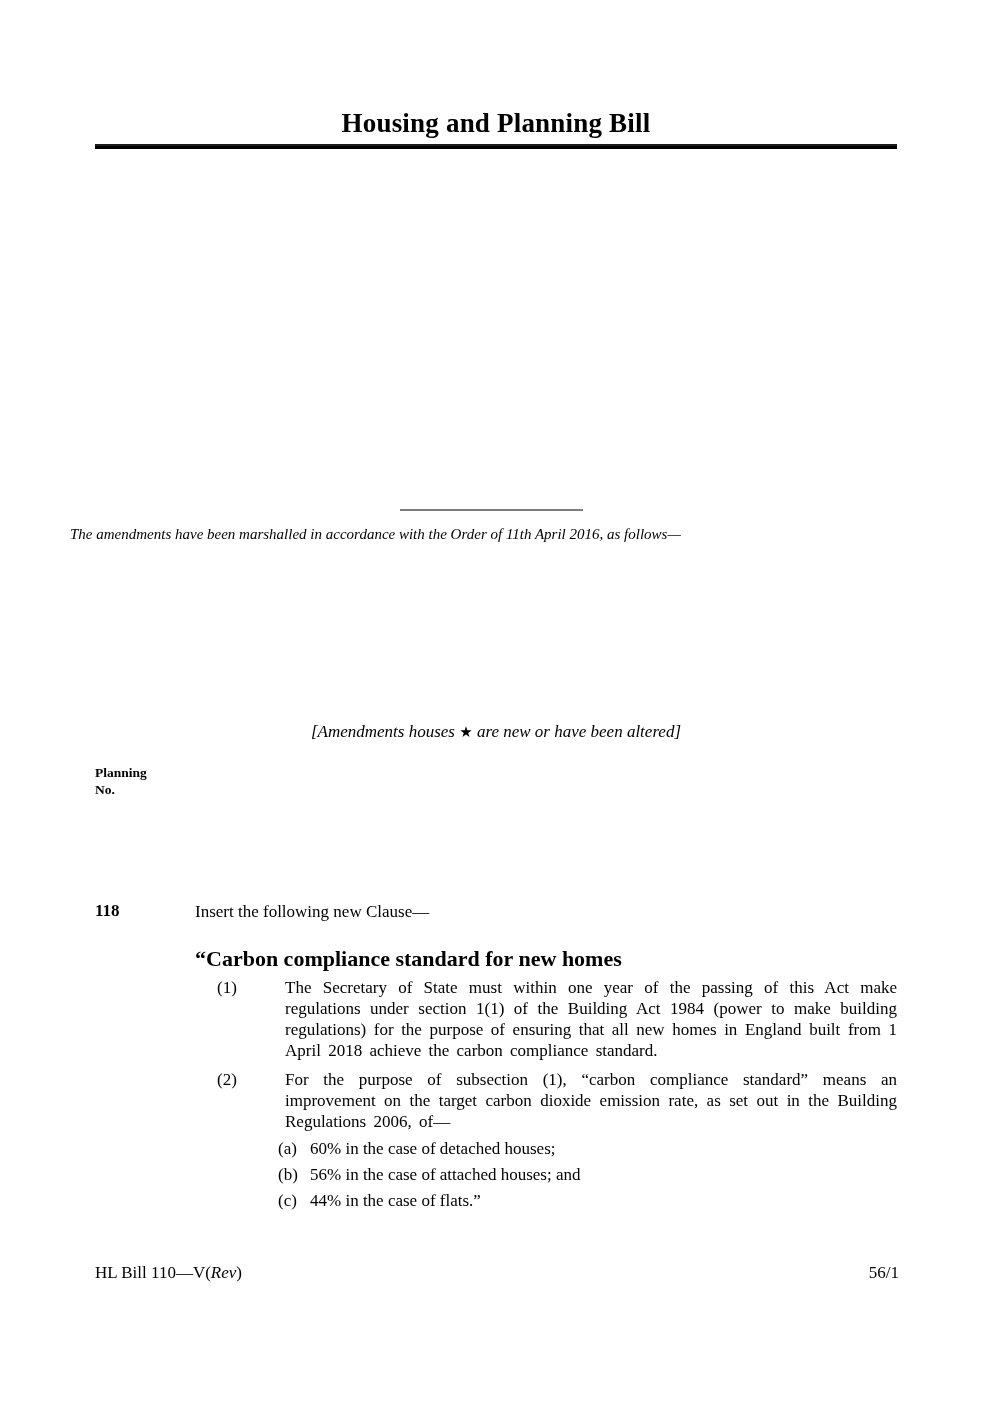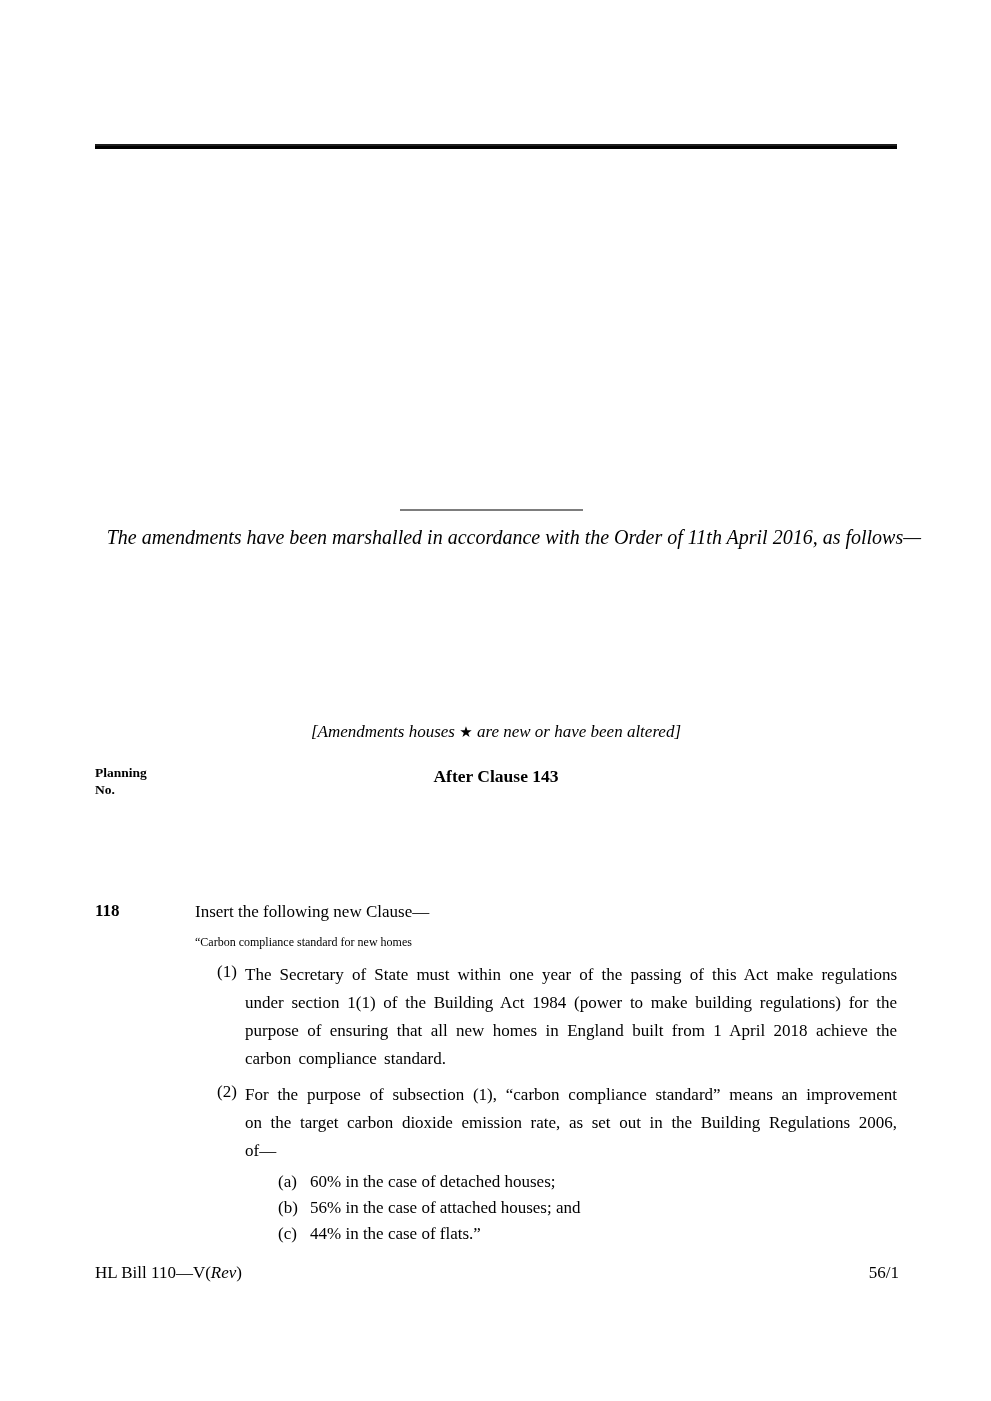--- a/index.html
+++ b/index.html
@@ -48,23 +48,23 @@
     position: absolute;
     top: 509px; left: 400px;
     width: 183px;
     border-top: 2px solid #7d7d7d;
   }
 
   
   .marshal-note {
     position: absolute;
     top: 526px; left: 70px; right: 70px;
-    text-align: right;
+    text-align: left;
     font-style: italic;
-    font-size: 20px;
+    font-size: 15px;
   }
   .order-columns {
     position: absolute;
     top: 551px; left: 236px;
     display: flex;
   }
   .order-col-left { width: 258px; }
   .order-item {
     font-size: 17px;
     line-height: 26px;
@@ -117,35 +117,36 @@
     font-size: 17px;
     text-align: right;
   }
   .amendment-body {
     margin-left: 100px;
     width: 702px;
     font-size: 17px;
   }
   .instruction { line-height: 21px; }
   .clause-title {
-    margin-top: 10px;
-    font-size: 12px;
-    font-weight: normal;
+    margin-top: 26px;
+    font-size: 22px;
+    font-weight: bold;
     line-height: 21px;
   }
   .subsection {
     position: relative;
     margin-top: 8px;
     padding-left: 50px;
   }
   .sub-num { position: absolute; left: 22px; top: 0; line-height: 21px; }
   .sub-text {
     text-align: justify;
-    line-height: 28px;
+    line-height: 21px;
     word-spacing: 3px;
+    margin-left: 40px;
   }
   .sub-items { margin-top: 6px; }
   .clause-item {
     position: relative;
     padding-left: 65px;
     margin-top: 5px;
     line-height: 21px;
   }
   .item-num { position: absolute; left: 33px; top: 0; }
 
@@ -157,20 +158,21 @@
     justify-content: space-between;
     font-size: 17px;
     align-items: center;
   }
 </style>
 </head>
 <body>
 
 <div class="page">
 
+  <h1 class="bill-title">Housing and Planning Bill</h1>
   <div class="double-rule"></div>
 
   <section class="cover-headings">
 
   <div class="cover-line"></div>
       <div class="cover-line"></div>
       <div class="cover-line"></div>
       <div class="cover-line"></div>
       <div class="cover-line"></div>
     </section>
@@ -202,21 +204,20 @@
       </div>
   </div>
 
   <p class="star-note"><span>[Amendments houses </span><span class="star-glyph">★</span><span> are new or have been altered]</span></p>
 
   <div class="margin-label">
     <div>Planning</div>
     <div>No.</div>
   </div>
 
-  <h2 class="place-heading">After Clause 143</h2>
 
   <div class="sponsors">
 
   <div class="sponsor"></div>
       <div class="sponsor"></div>
       <div class="sponsor"></div>
       <div class="sponsor"></div>
     </div>
 
   <div class="amendment">

